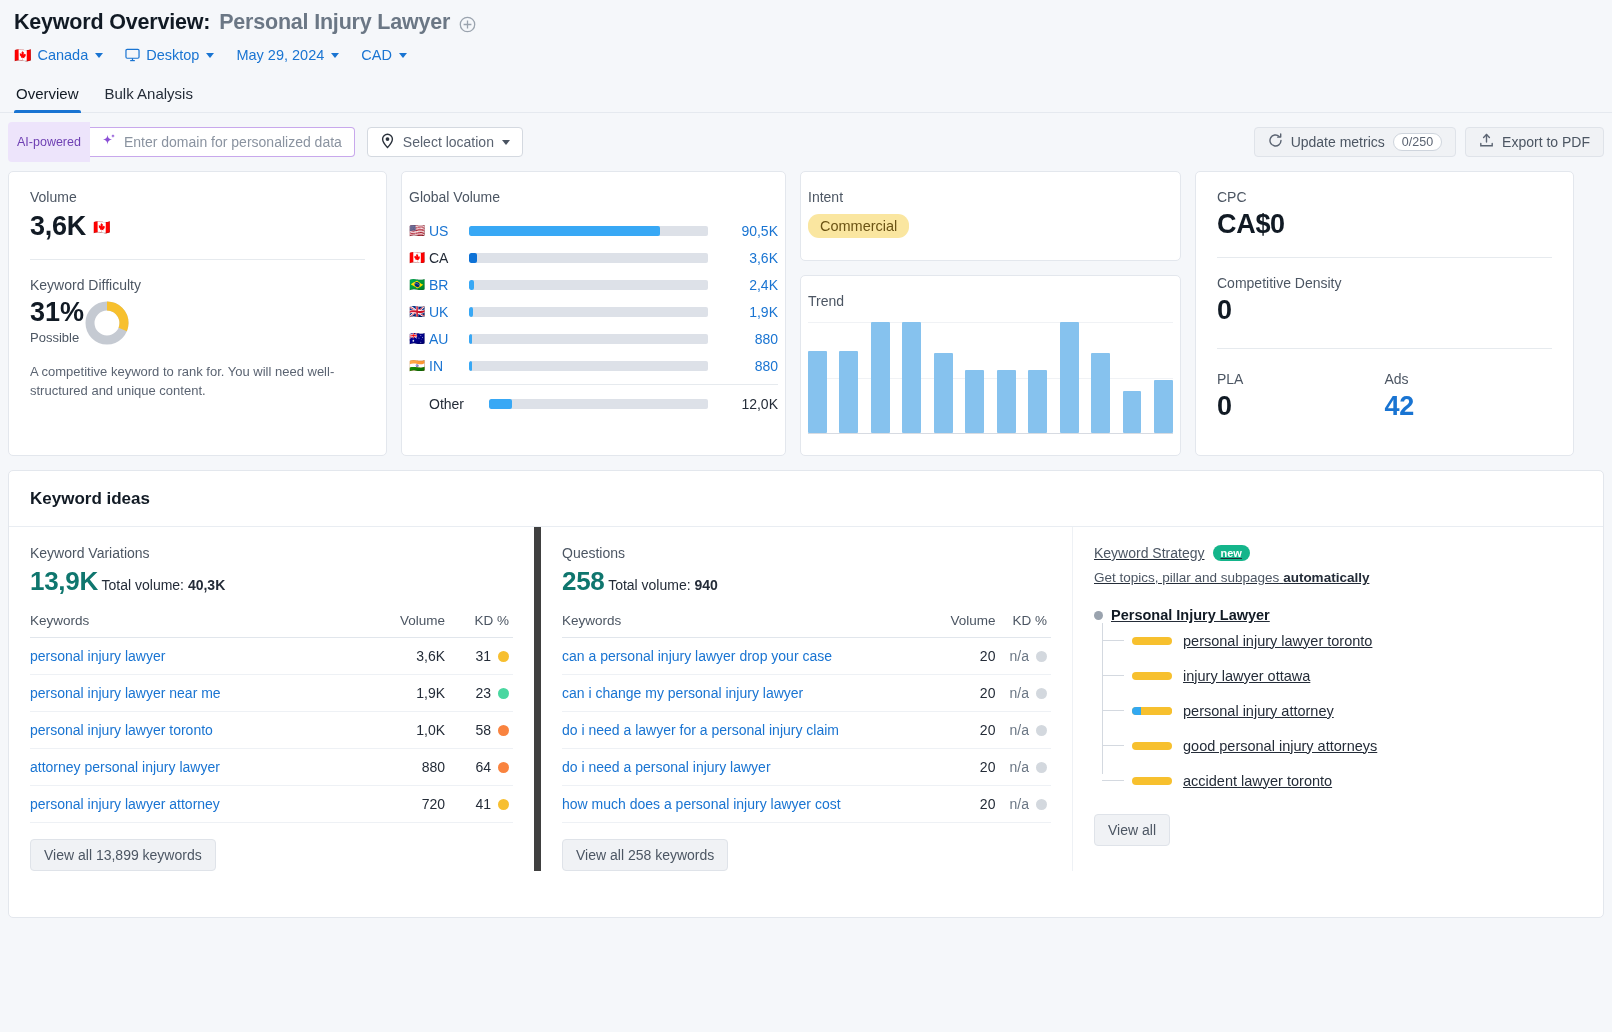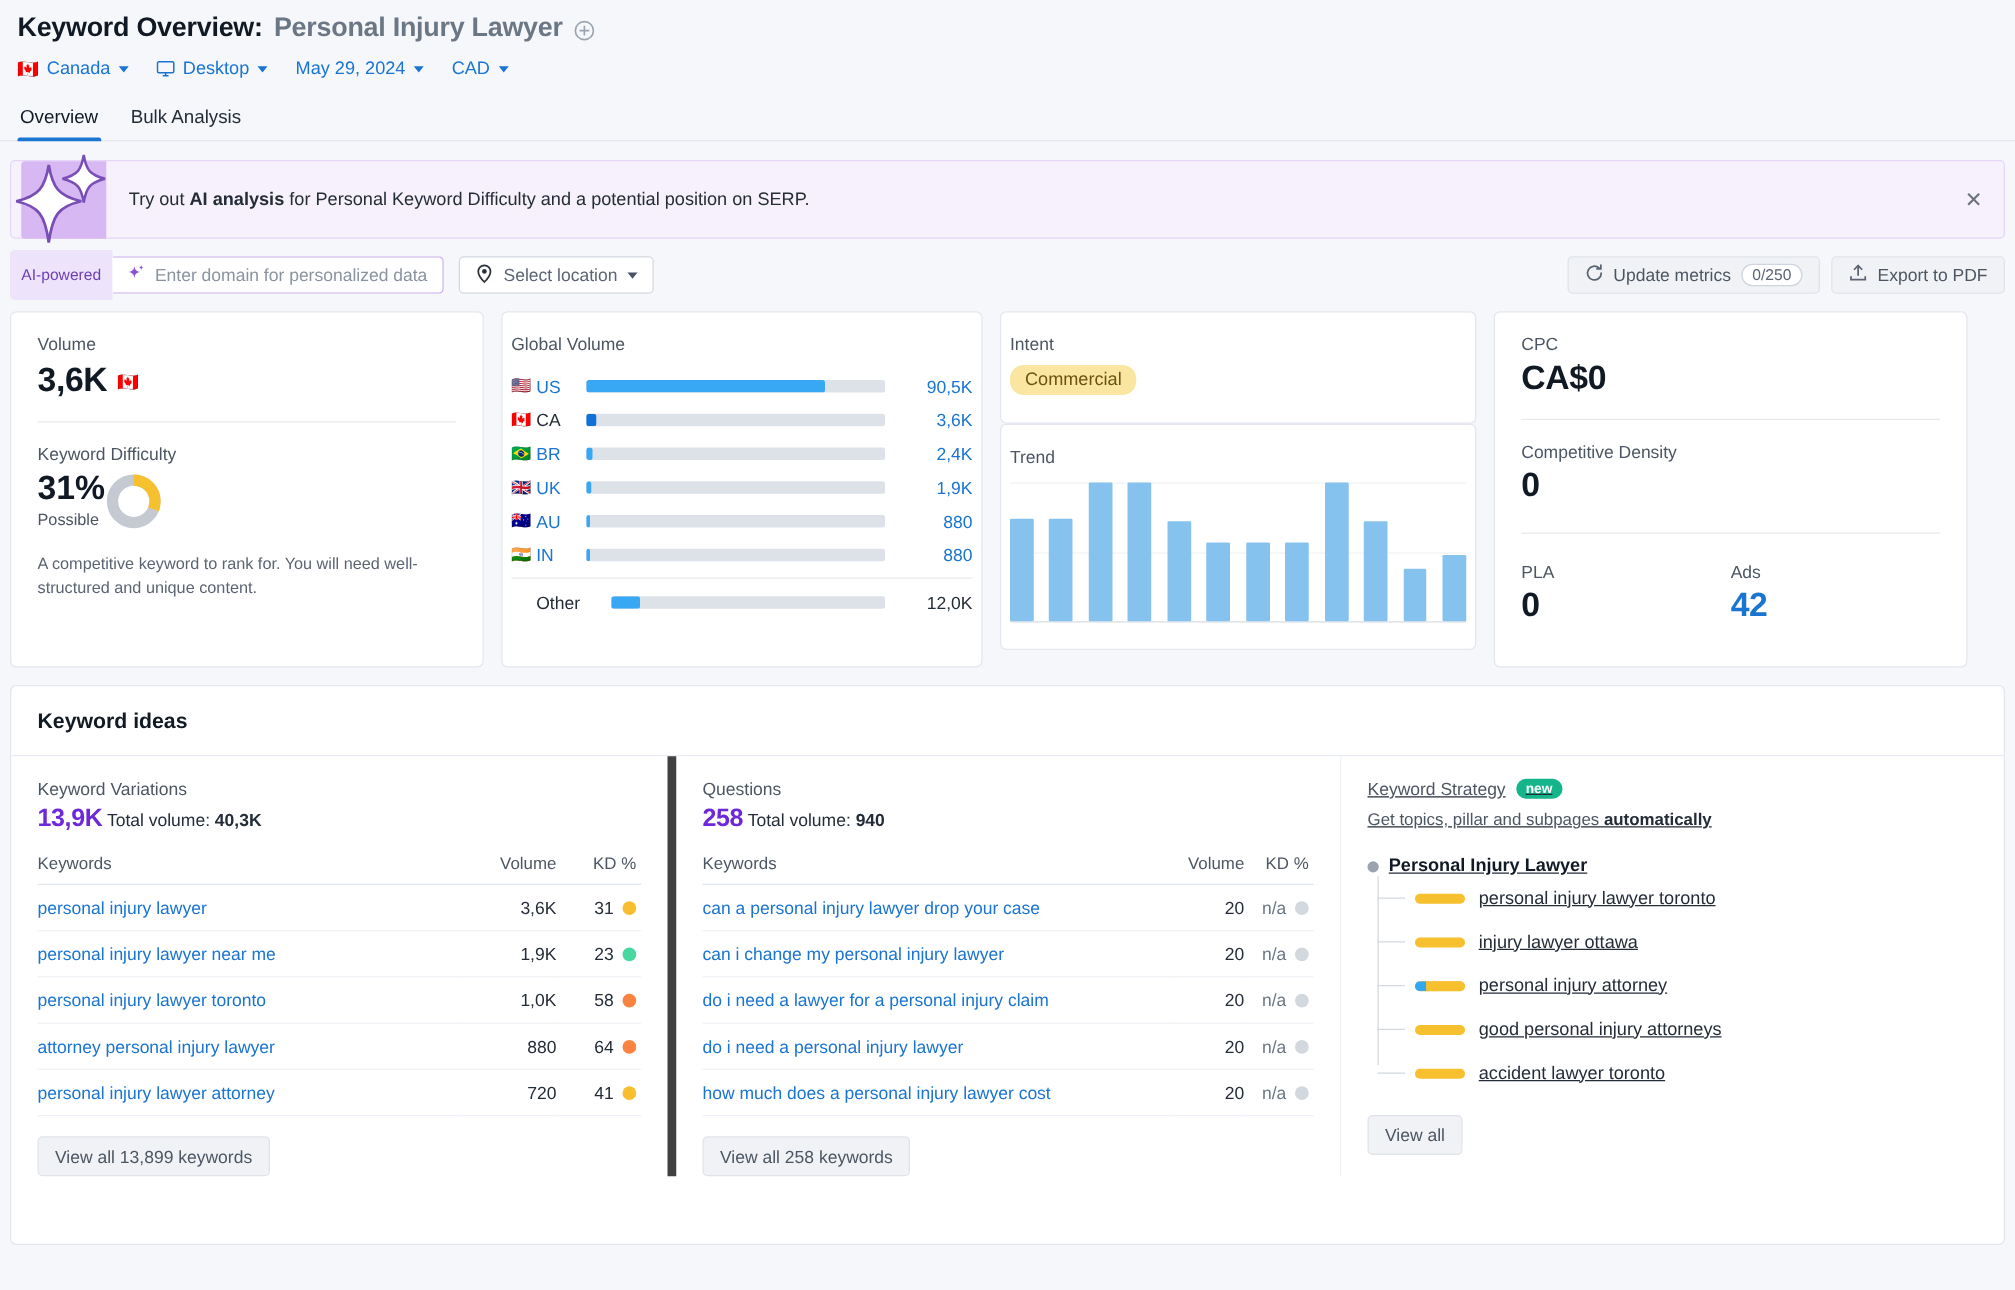--- a/index.html
+++ b/index.html
@@ -79,21 +79,21 @@
   .gv-code { width: 40px; color: #1974d2; cursor: pointer; }
   .gv-code.current { color: #242c38; }
   .gv-track { flex: 1; height: 10px; background: #dde1e8; border-radius: 2px; overflow: hidden; margin-right: 14px; }
   .gv-fill { height: 100%; background: #38a8f5; border-radius: 2px; }
   .gv-fill.dark { background: #0e72d6; }
   .gv-val { width: 56px; text-align: right; color: #1974d2; cursor: pointer; }
   .gv-val.plain { color: #242c38; }
   .gv-sep { height: 1px; background: #e6eaee; margin: 5px 0; }
   .gv-row.other .gv-code { color: #242c38; width: 60px; }
 
-  .mid-col { display: flex; flex-direction: column; width: 381px; }
+  .mid-col { display: flex; flex-direction: column; gap: 14px; width: 381px; }
   .card-intent { height: 90px; }
   .badge-commercial { display: inline-block; margin-top: 9px; background: #fae6a0; color: #6b5314; font-size: 14.5px; padding: 4px 12px; border-radius: 11px; }
   .card-trend { height: 181px; }
   .trend-chart { position: relative; height: 112px; margin-top: 13px; }
   .tgrid { position: absolute; left: 0; right: 0; height: 1px; background: #f0f2f5; }
   .taxis { position: absolute; left: 0; right: 0; bottom: 0; height: 1px; background: #d7dbe2; }
   .tbars { position: absolute; left: 0; right: 0; bottom: 1px; top: 0; display: flex; align-items: flex-end; gap: 12.5px; }
   .tbar { flex: 1; background: #86c2ee; border-radius: 1px; }
 
   .card-cpc { width: 379px; height: 285px; }
@@ -105,21 +105,21 @@
   .ideas { margin: 14px 8px 0 8px; background: #fff; border: 1px solid #e3e7ed; border-radius: 5px; height: 448px; }
   .ideas-title { font-size: 17px; font-weight: bold; color: #111a24; padding: 18px 21px 17px 21px; border-bottom: 1px solid #e9edf2; }
   .ideas-cols { display: flex; padding: 0; }
   .icol { padding: 18px 21px 0 21px; }
   .icol.c1 { width: 532px; border-right: 7px solid #404040; }
   .icol.c2 { width: 532px; border-right: 1px solid #eef1f5; }
   .icol.c3 { flex: 1; text-decoration: underline; }
   .icol-head { font-size: 14px; color: #4c5663; display: flex; align-items: center; gap: 8px; }
   .badge-new { background: #14b58b; color: #fff; font-size: 11px; font-weight: bold; border-radius: 9px; padding: 2px 8px; }
   .icol-stat { margin-top: 5px; font-size: 14px; color: #242c38; }
-  .icol-stat .big { font-size: 20px; font-weight: bold; color: #6d28d9; letter-spacing: -0.3px; }
+  .icol-stat .big { font-size: 26px; font-weight: bold; color: #0f766e; letter-spacing: -0.3px; }
   .icol-stat b { font-weight: bold; }
 
   table.kw { width: 100%; border-collapse: collapse; margin-top: 16px; font-size: 14px; }
   table.kw th { font-weight: normal; color: #4c5663; text-align: left; padding: 0 0 9px 0; border-bottom: 1px solid #e1e6ec; font-size: 13.5px; }
   table.kw th.num, table.kw td.num { text-align: right; }
   table.kw th.kd, table.kw td.kd { text-align: right; padding-right: 4px; }
   table.kw td { padding: 10px 0; border-bottom: 1px solid #eef1f5; color: #242c38; }
   table.kw td.kwlink { color: #1974d2; cursor: pointer; }
   .dot { display: inline-block; width: 11px; height: 11px; border-radius: 50%; margin-left: 7px; vertical-align: -1px; }
   .kdcell { white-space: nowrap; }
@@ -183,33 +183,20 @@
         <span class="caret"></span>
       </div>
     </div>
   </div>
 
   <div class="tabs">
     <div class="tab active">Overview</div>
     <div class="tab">Bulk Analysis</div>
   </div>
 
-  <div class="ai-banner">
-    <div class="ai-spark-wrap">
-      <div class="ai-spark-bg"></div>
-      <svg width="82" height="88" viewBox="0 0 82 88" style="position:absolute;left:0;top:0;">
-        <path d="M30 16 C33 34, 38 41, 56 45 C38 49, 33 56, 30 78 C27 56, 22 49, 4 45 C22 41, 27 34, 30 16 Z" fill="#ffffff" stroke="#7a4fb5" stroke-width="2.2"></path>
-        <path d="M58 8 C60 20, 63 24, 75 27 C63 30, 60 34, 58 46 C56 34, 53 30, 41 27 C53 24, 56 20, 58 8 Z" fill="#ffffff" stroke="#7a4fb5" stroke-width="2"></path>
-      </svg>
-    </div>
-    <div class="ai-banner-text">
-      <span>Try out </span><b>AI analysis</b><span> for Personal Keyword Difficulty and a potential position on SERP.</span>
-    </div>
-    <div class="banner-close">✕</div>
-  </div>
 
   <div class="toolbar">
     <div class="ai-pill">AI-powered</div>
     <div class="domain-input">
       <span>
         <svg width="14" height="14" viewBox="0 0 14 14">
             <path d="M5.5 2 C6 5, 7 6, 10 6.6 C7 7.2, 6 8.2, 5.5 11.5 C5 8.2, 4 7.2, 1 6.6 C4 6, 5 5, 5.5 2 Z" fill="#8b4fd6"></path>
             <path d="M11 1 C11.2 2.3, 11.6 2.7, 13 3 C11.6 3.3, 11.2 3.7, 11 5 C10.8 3.7, 10.4 3.3, 9 3 C10.4 2.7, 10.8 2.3, 11 1 Z" fill="#8b4fd6"></path>
           </svg>
       </span>

